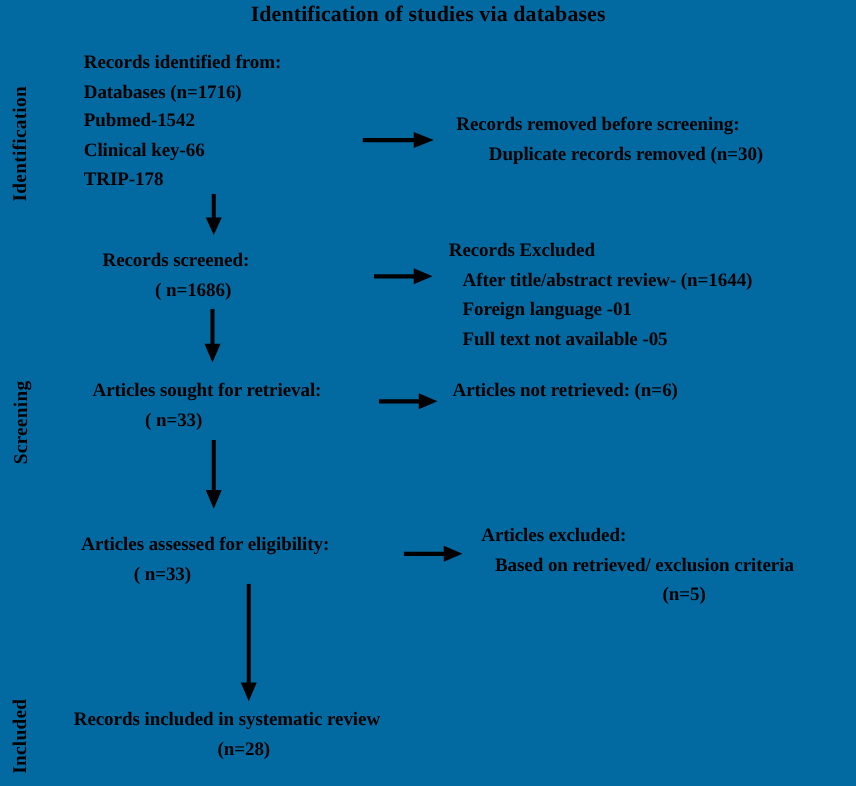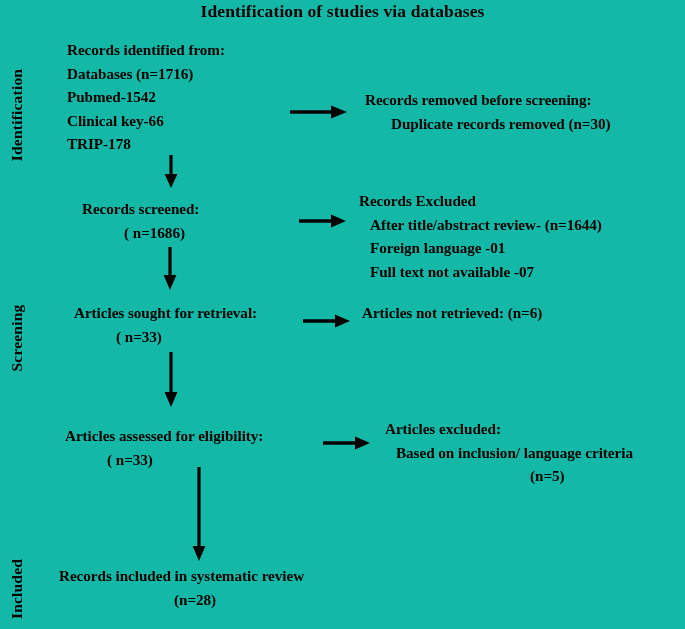--- a/index.html
+++ b/index.html
@@ -5,21 +5,21 @@
 <style>
   html, body {
     margin: 0;
     padding: 0;
     background: #ffffff;
   }
   #page {
     position: relative;
     width: 685px;
     height: 629px;
-    background: #14b8a6;
+    background: #0369a1;
     overflow: hidden;
     font-family: "Liberation Serif", "DejaVu Serif", serif;
     color: #000000;
     -webkit-font-smoothing: antialiased;
   }
 
   
   .diagram-title {
     position: absolute;
     left: 0;
@@ -133,40 +133,40 @@
 
   <div class="node" id="node-screened">
     <span class="line">Records screened:</span>
     <span class="line indent3">( n=1686)</span>
   </div>
 
   <div class="node" id="node-excluded-screen">
     <span class="line">Records Excluded</span>
     <span class="line indent1">After title/abstract review-  (n=1644)</span>
     <span class="line indent1">Foreign language -01</span>
-    <span class="line indent1">Full text not available -07</span>
+    <span class="line indent1">Full text not available -05</span>
   </div>
 
   <div class="node" id="node-sought">
     <span class="line">Articles sought for retrieval:</span>
     <span class="line indent3">( n=33)</span>
   </div>
 
   <div class="node" id="node-not-retrieved">
     <span class="line">Articles not retrieved: (n=6)</span>
   </div>
 
   <div class="node" id="node-assessed">
     <span class="line">Articles assessed for eligibility:</span>
     <span class="line indent3">( n=33)</span>
   </div>
 
   <div class="node" id="node-excluded-elig">
     <span class="line">Articles excluded:</span>
-    <span class="line indent1">Based on inclusion/ language criteria</span>
+    <span class="line indent1">Based on retrieved/ exclusion criteria</span>
     <span class="line indent4">(n=5)</span>
   </div>
 
   <div class="node" id="node-included">
     <span class="line">Records included in systematic review</span>
     <span class="line indent5">(n=28)</span>
   </div>
 
   <div class="arrow" id="arrow-down-1">
     <svg width="22" height="34" viewBox="0 0 22 34" aria-hidden="true">

